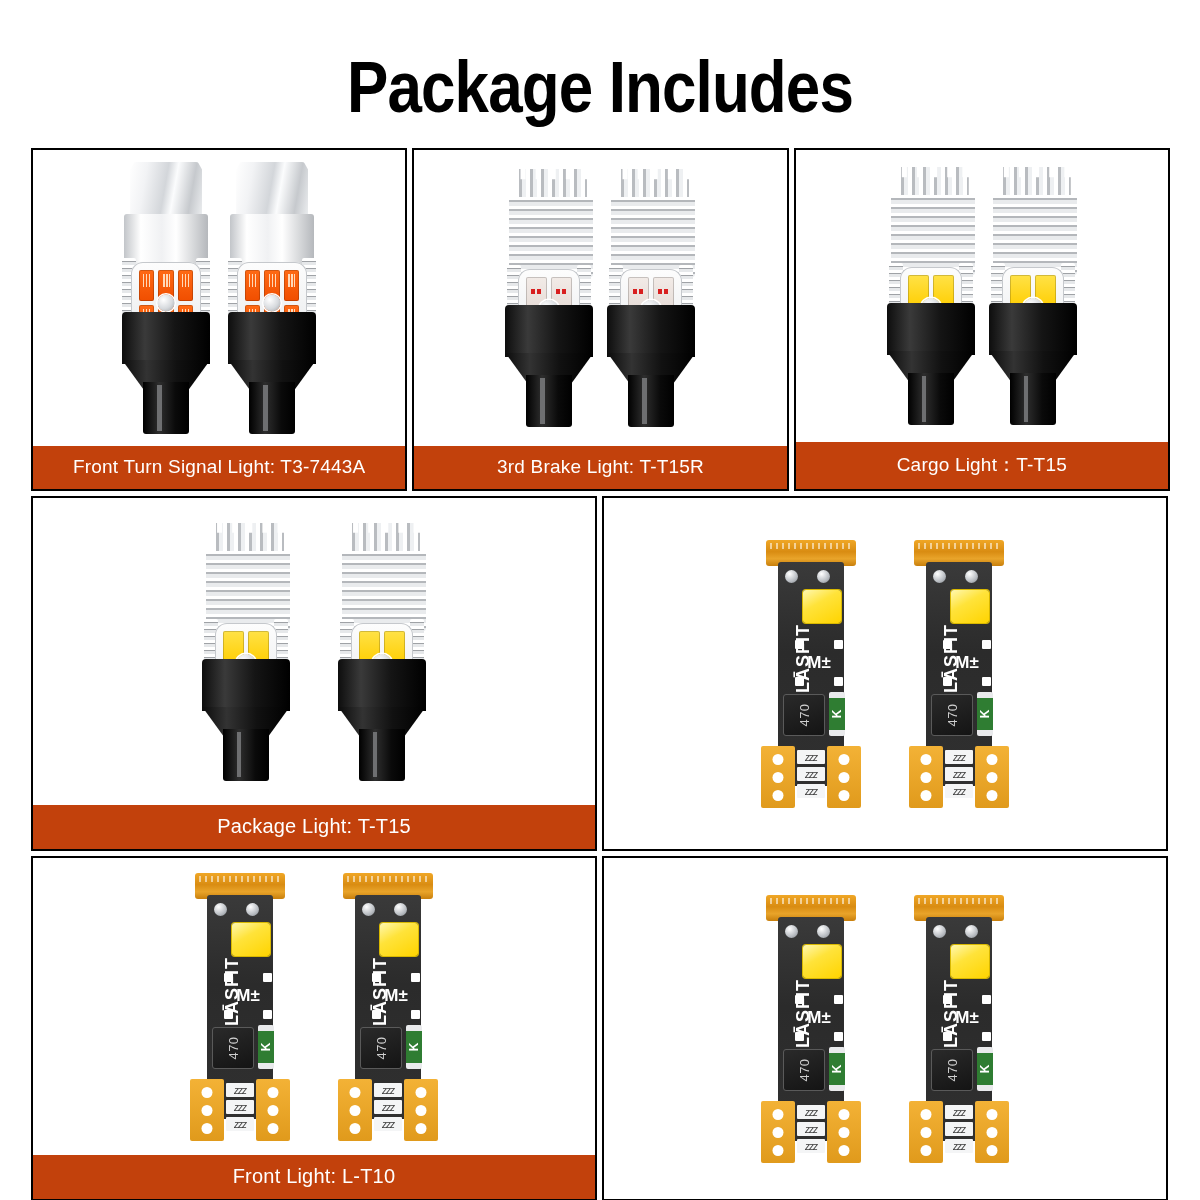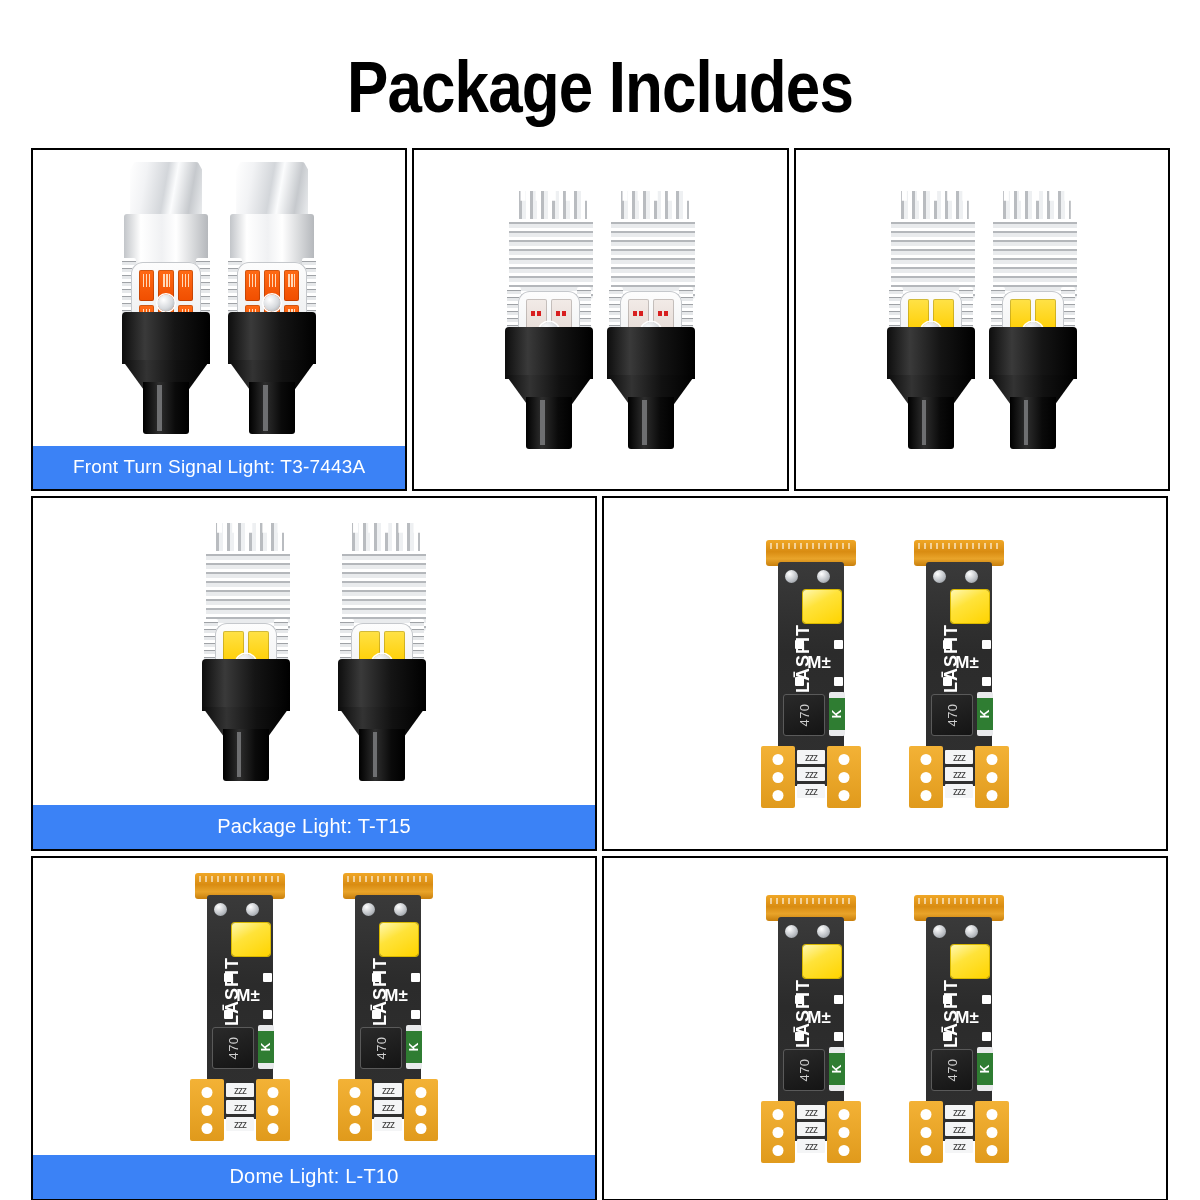--- a/index.html
+++ b/index.html
@@ -36,21 +36,21 @@
   }
   .r1 .card{width:378px;height:343px;}
   .r2 .card.wide{width:566px;height:355px;}
   .r3 .card.wide{width:566px;height:345px;}
   .stage{
     flex:1;display:flex;align-items:center;justify-content:center;
     gap:10px;background:#ffffff;position:relative;
   }
   .r2 .stage,.r3 .stage{gap:44px;}
   .label{
-    background:#3b82f6;color:#ffffff;
+    background:#c2410c;color:#ffffff;
     text-align:center;
     font-family:"Liberation Sans",sans-serif;
     font-size:20px;
     letter-spacing:.2px;
     padding:10px 0 11px 0;
     white-space:nowrap;
   }
   .r1 .label{font-size:19px;}
 
   
@@ -241,20 +241,21 @@
     position:absolute;left:38px;bottom:6px;width:28px;height:52px;
   }
   .res{
     position:relative;width:28px;height:14px;margin-bottom:3px;
     background:#f4f5f6;border-radius:1px;
   }
   .res span{
     position:absolute;left:50%;top:50%;transform:translate(-50%,-50%);
     font-size:10px;color:#3a3a3a;letter-spacing:-1px;
     font-family:"Liberation Sans",sans-serif;
+    font-style:italic;
   }
 </style>
 </head>
 <body>
 
 <div class="page">
 
   <div class="title">Package Includes</div>
 
   <div class="grid">
@@ -339,20 +340,21 @@
               <div class="chip red"></div>
               <div class="lens"></div>
             </div>
             <div class="base">
               <div class="collar"></div>
                 <div class="taper"></div>
                 <div class="wedge"></div>
             </div>
           </div>
         </div>
+        <div class="label">3rd Brake Light: T-T15R</div>
       </div>
 
       <div class="card">
         <div class="stage">
           <div class="bulb small">
             <div class="crown notched"></div>
             <div class="fins"></div>
             <div class="sidecol l"></div>
             <div class="sidecol r"></div>
             <div class="board">
@@ -380,20 +382,21 @@
               <div class="chip yellow"></div>
               <div class="lens"></div>
             </div>
             <div class="base">
               <div class="collar"></div>
                 <div class="taper"></div>
                 <div class="wedge"></div>
             </div>
           </div>
         </div>
+        <div class="label">Cargo Light：T-T15</div>
       </div>
     </div>
 
     <div class="row r2">
 
       <div class="card wide">
         <div class="stage">
           <div class="bulb small">
             <div class="crown notched"></div>
             <div class="fins"></div>
@@ -606,21 +609,21 @@
                 </div>
               <div class="res">
                   <span>zzz</span>
                 </div>
               <div class="res">
                   <span>zzz</span>
                 </div>
             </div>
           </div>
         </div>
-        <div class="label">Dome Light: L-T10</div>
+        <div class="label">Front Light: L-T10</div>
       </div>
 
       <div class="card wide">
         <div class="stage">
           <div class="pcb">
             <div class="gold-cap"></div>
             <div class="pcb-body"></div>
             <div class="rivet l"></div>
             <div class="rivet r"></div>
             <div class="brand">LĀSFIT</div>

